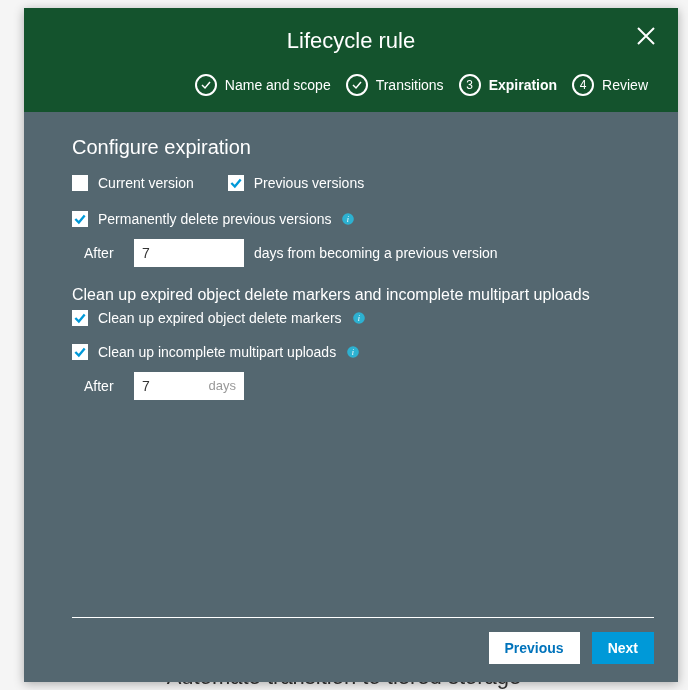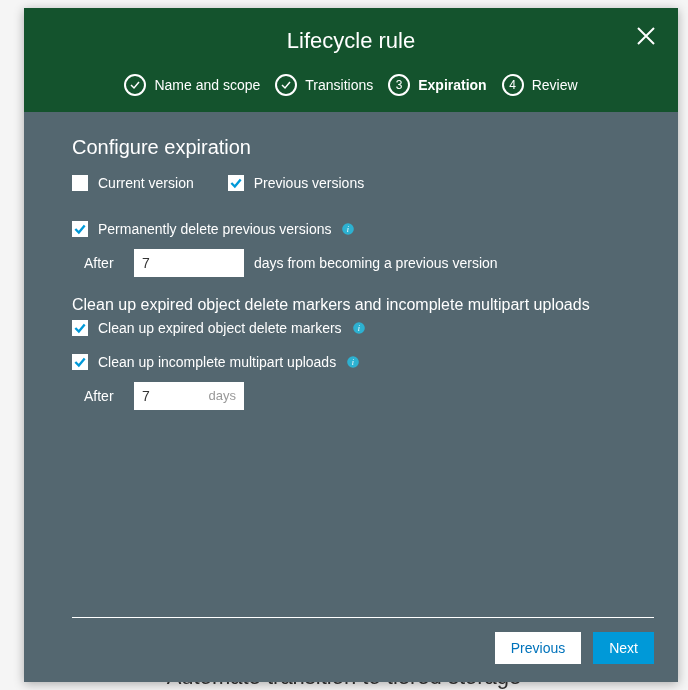--- a/index.html
+++ b/index.html
@@ -50,21 +50,21 @@
     top: 16px;
     right: 20px;
     width: 24px;
     height: 24px;
     cursor: pointer;
   }
   .close-btn svg { width: 100%; height: 100%; }
   .stepper {
     display: flex;
     align-items: center;
-    justify-content: center;
+    justify-content: flex-end;
     padding: 0 10px 16px 10px;
     font-size: 14px;
     gap: 15px;
   }
   .step {
     display: flex;
     align-items: center;
     gap: 8px;
     color: #fff;
   }
@@ -179,20 +179,21 @@
     display: flex;
     gap: 12px;
     justify-content: flex-end;
     margin-top: 14px;
   }
   .btn {
     padding: 8px 16px;
     font-size: 14px;
     border: none;
     cursor: pointer;
+    font-weight: bold;
   }
   .btn-secondary {
     background: #fff;
     color: #0073bb;
   }
   .btn-primary {
     background: #0099d8;
     color: #fff;
   }
   .gap-right { margin-right: 24px; }
@@ -250,21 +251,21 @@
       <span class="label-text gap-right">Current version</span>
 
       <span class="cb checked">
         <svg viewBox="0 0 24 24">
             <path d="M4 12 L10 18 L20 6" stroke="#0099d8" stroke-width="4" fill="none"></path>
           </svg>
       </span>
       <span class="label-text">Previous versions</span>
     </div>
 
-    <div class="row" style="margin-top:30px;">
+    <div class="row" style="margin-top:20px;">
       <span class="cb checked">
         <svg viewBox="0 0 24 24">
             <path d="M4 12 L10 18 L20 6" stroke="#0099d8" stroke-width="4" fill="none"></path>
           </svg>
       </span>
       <span class="label-text">Permanently delete previous versions</span>
       <span class="info-icon">
         <svg viewBox="0 0 24 24">
             <circle cx="12" cy="12" r="10" fill="#2db1d1"></circle>
             <text x="12" y="17" text-anchor="middle" font-size="14" fill="#fff" font-family="serif" font-style="italic">i</text>

